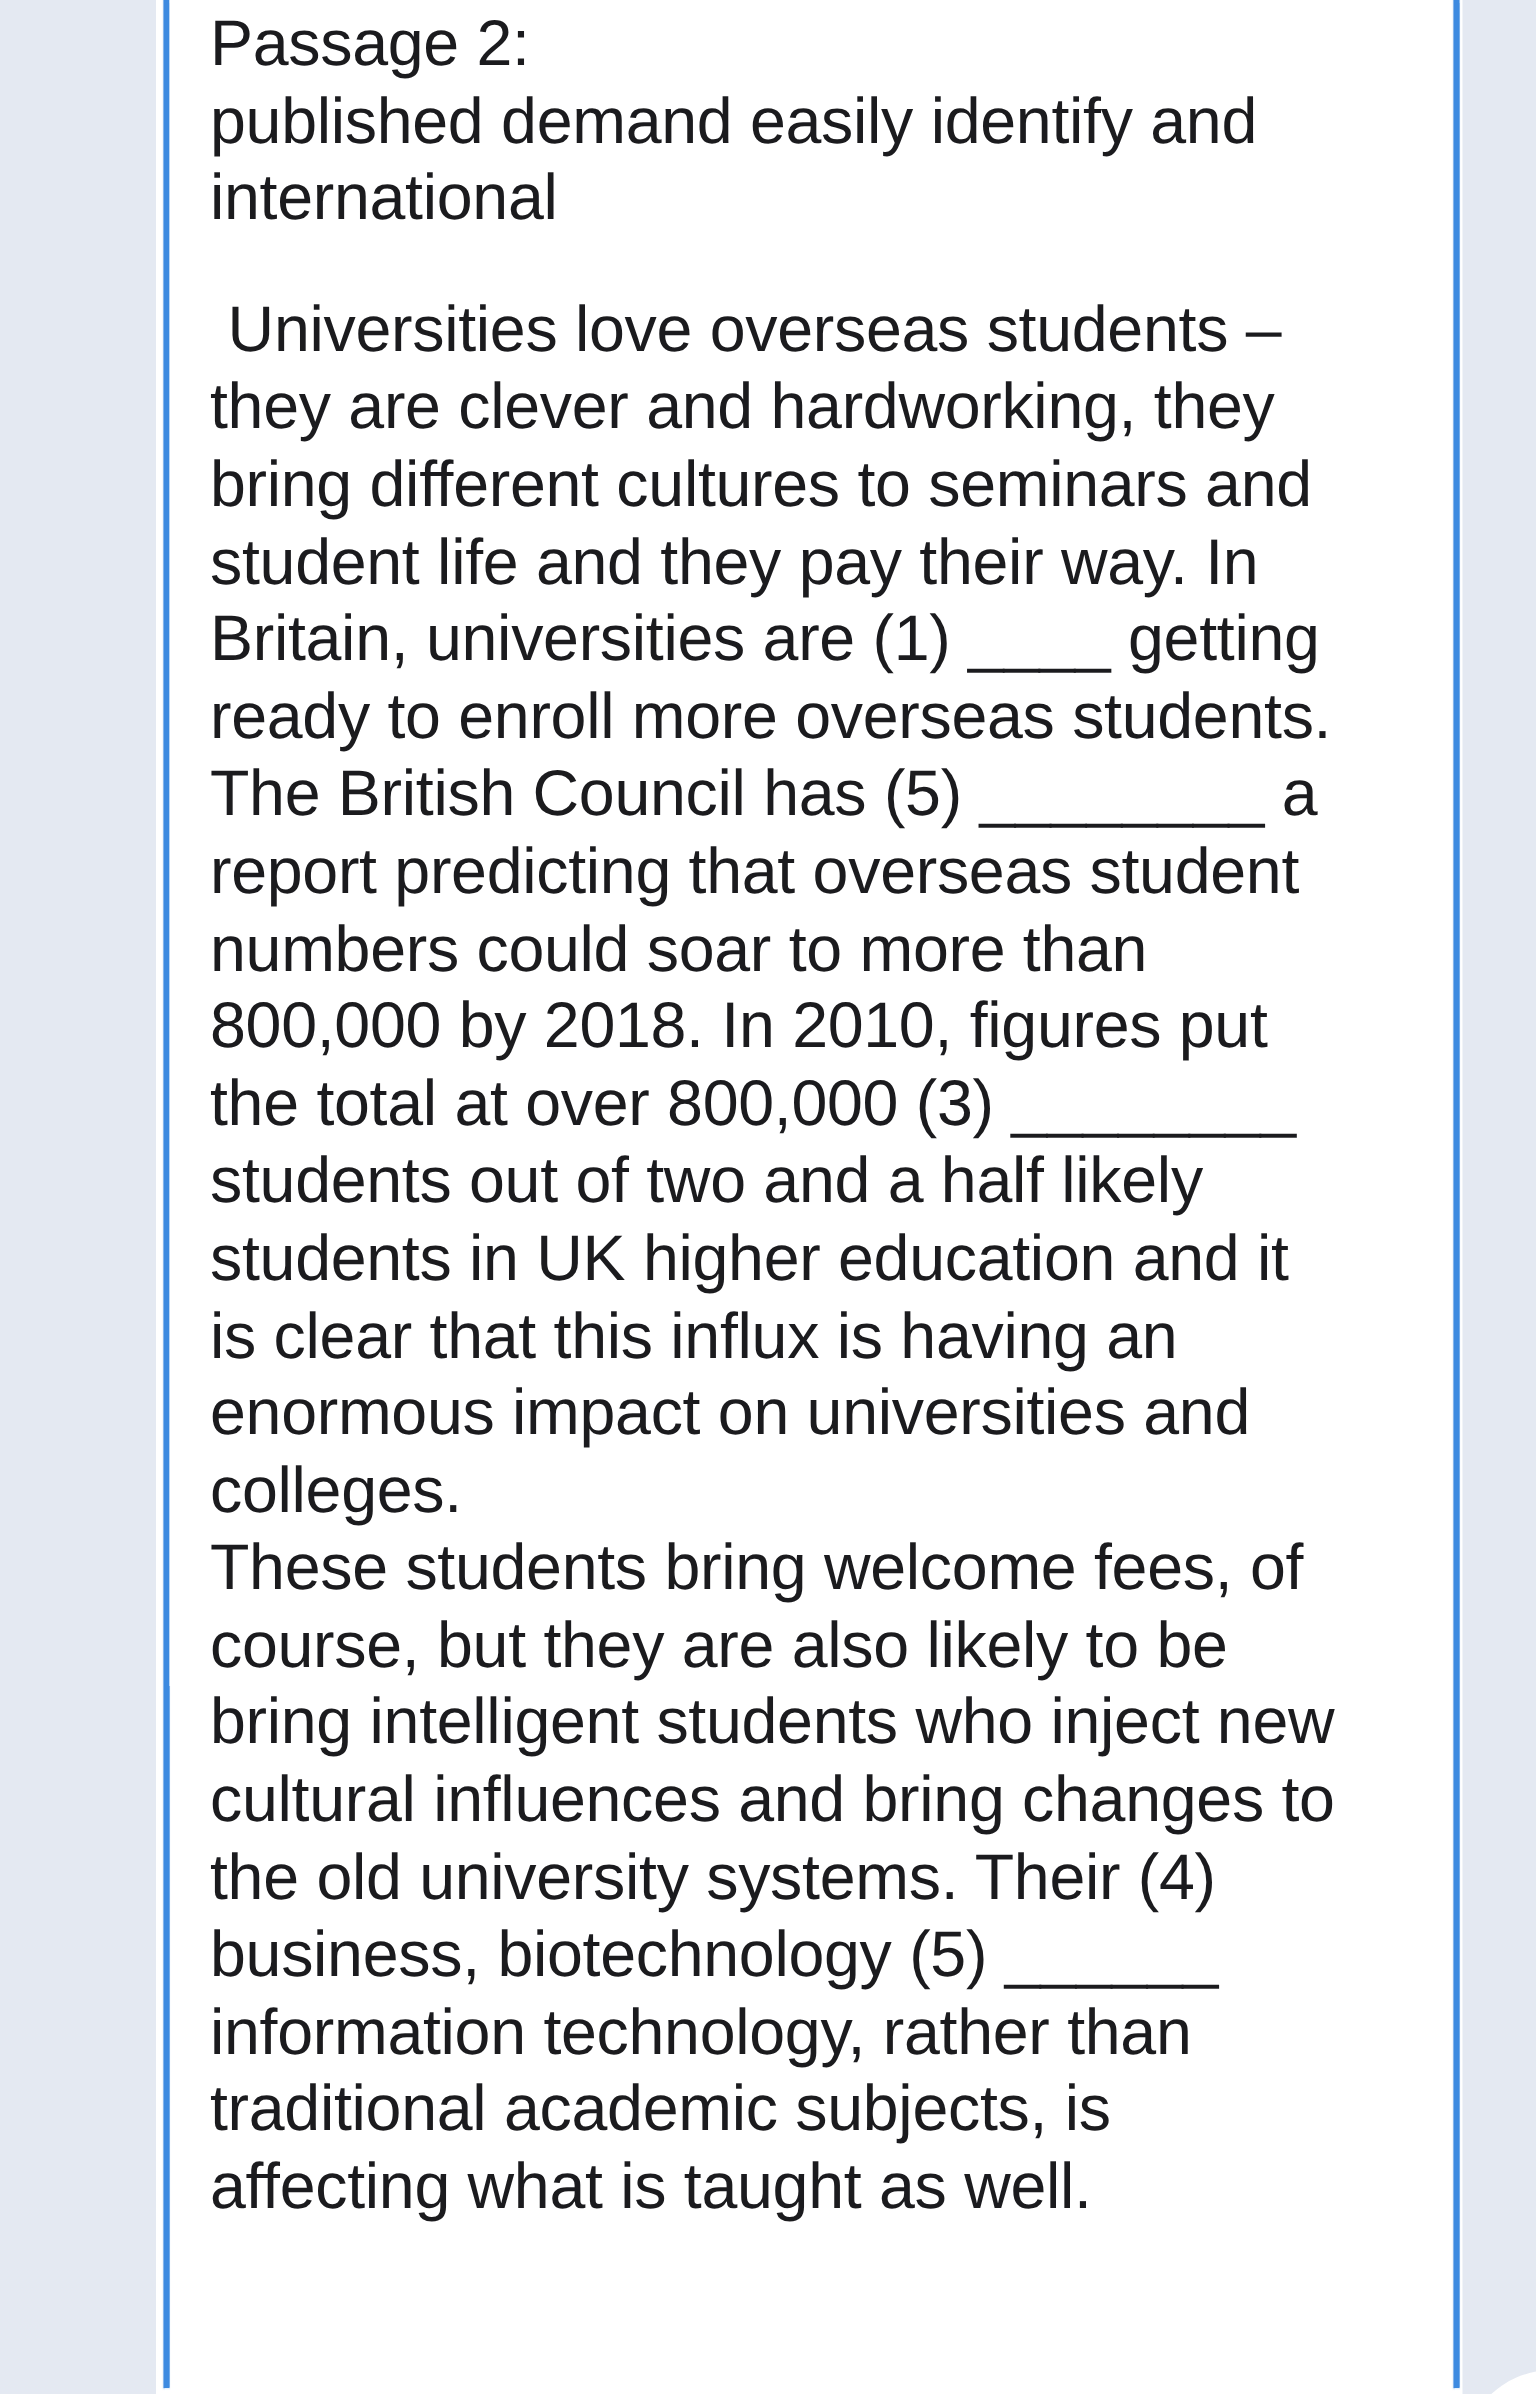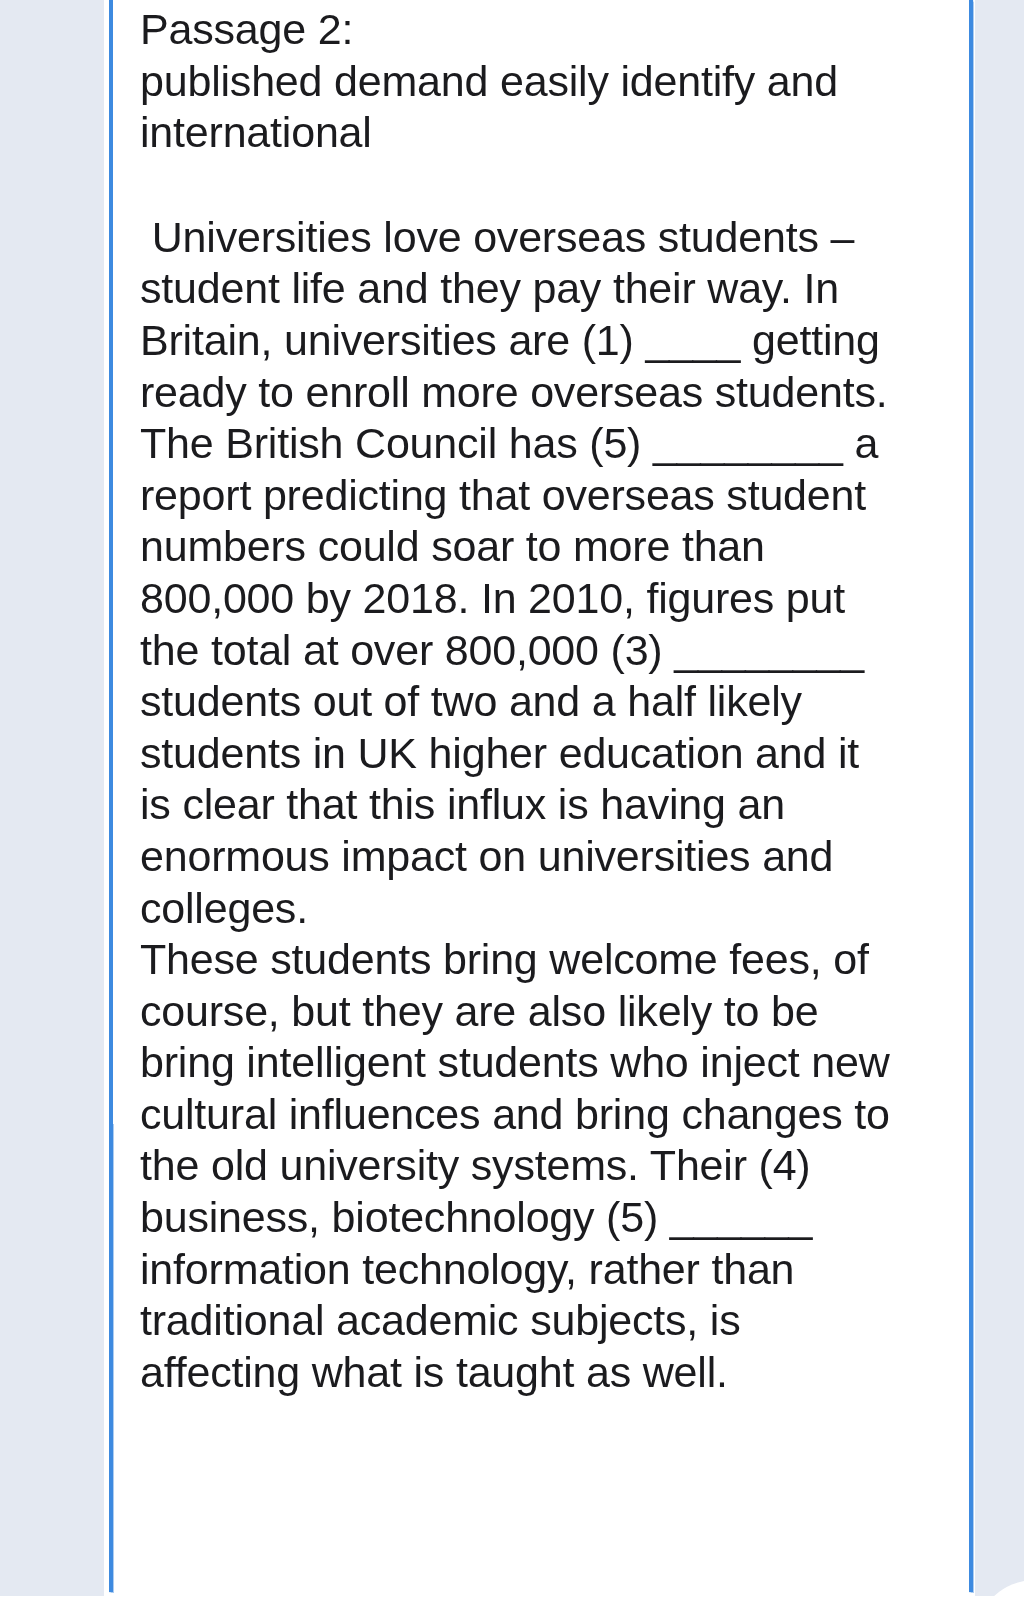--- a/index.html
+++ b/index.html
@@ -57,21 +57,21 @@
     padding: 4px 0 0 27px;
   }
   .line {
     white-space: pre;
     font-size: 43px;
     line-height: 51.6px;
     letter-spacing: -0.2px;
     min-height: 51.6px;
   }
   .body-block {
-    margin-top: 53px; 
+    margin-top: 36px; 
   }
 </style>
 </head>
 <body>
 
 <div class="stage">
 
   <div class="side-panel left"></div>
 
   <div class="quote-bar left"></div>
@@ -81,20 +81,22 @@
 
     <div class="header-block">
 
     <div class="line">published demand easily identify and</div>
         <div class="line">international</div>
       </div>
 
     <div class="body-block">
 
     <div class="line"> Universities love overseas students –</div>
+        <div class="line">they are clever and hardworking, they</div>
+        <div class="line">bring different cultures to seminars and</div>
         <div class="line">student life and they pay their way. In</div>
         <div class="line">Britain, universities are (1) ____ getting</div>
         <div class="line">ready to enroll more overseas students.</div>
         <div class="line">The British Council has (5) ________ a</div>
         <div class="line">report predicting that overseas student</div>
         <div class="line">numbers could soar to more than</div>
         <div class="line">800,000 by 2018. In 2010, figures put</div>
         <div class="line">the total at over 800,000 (3) ________</div>
         <div class="line">students out of two and a half likely</div>
         <div class="line">students in UK higher education and it</div>

